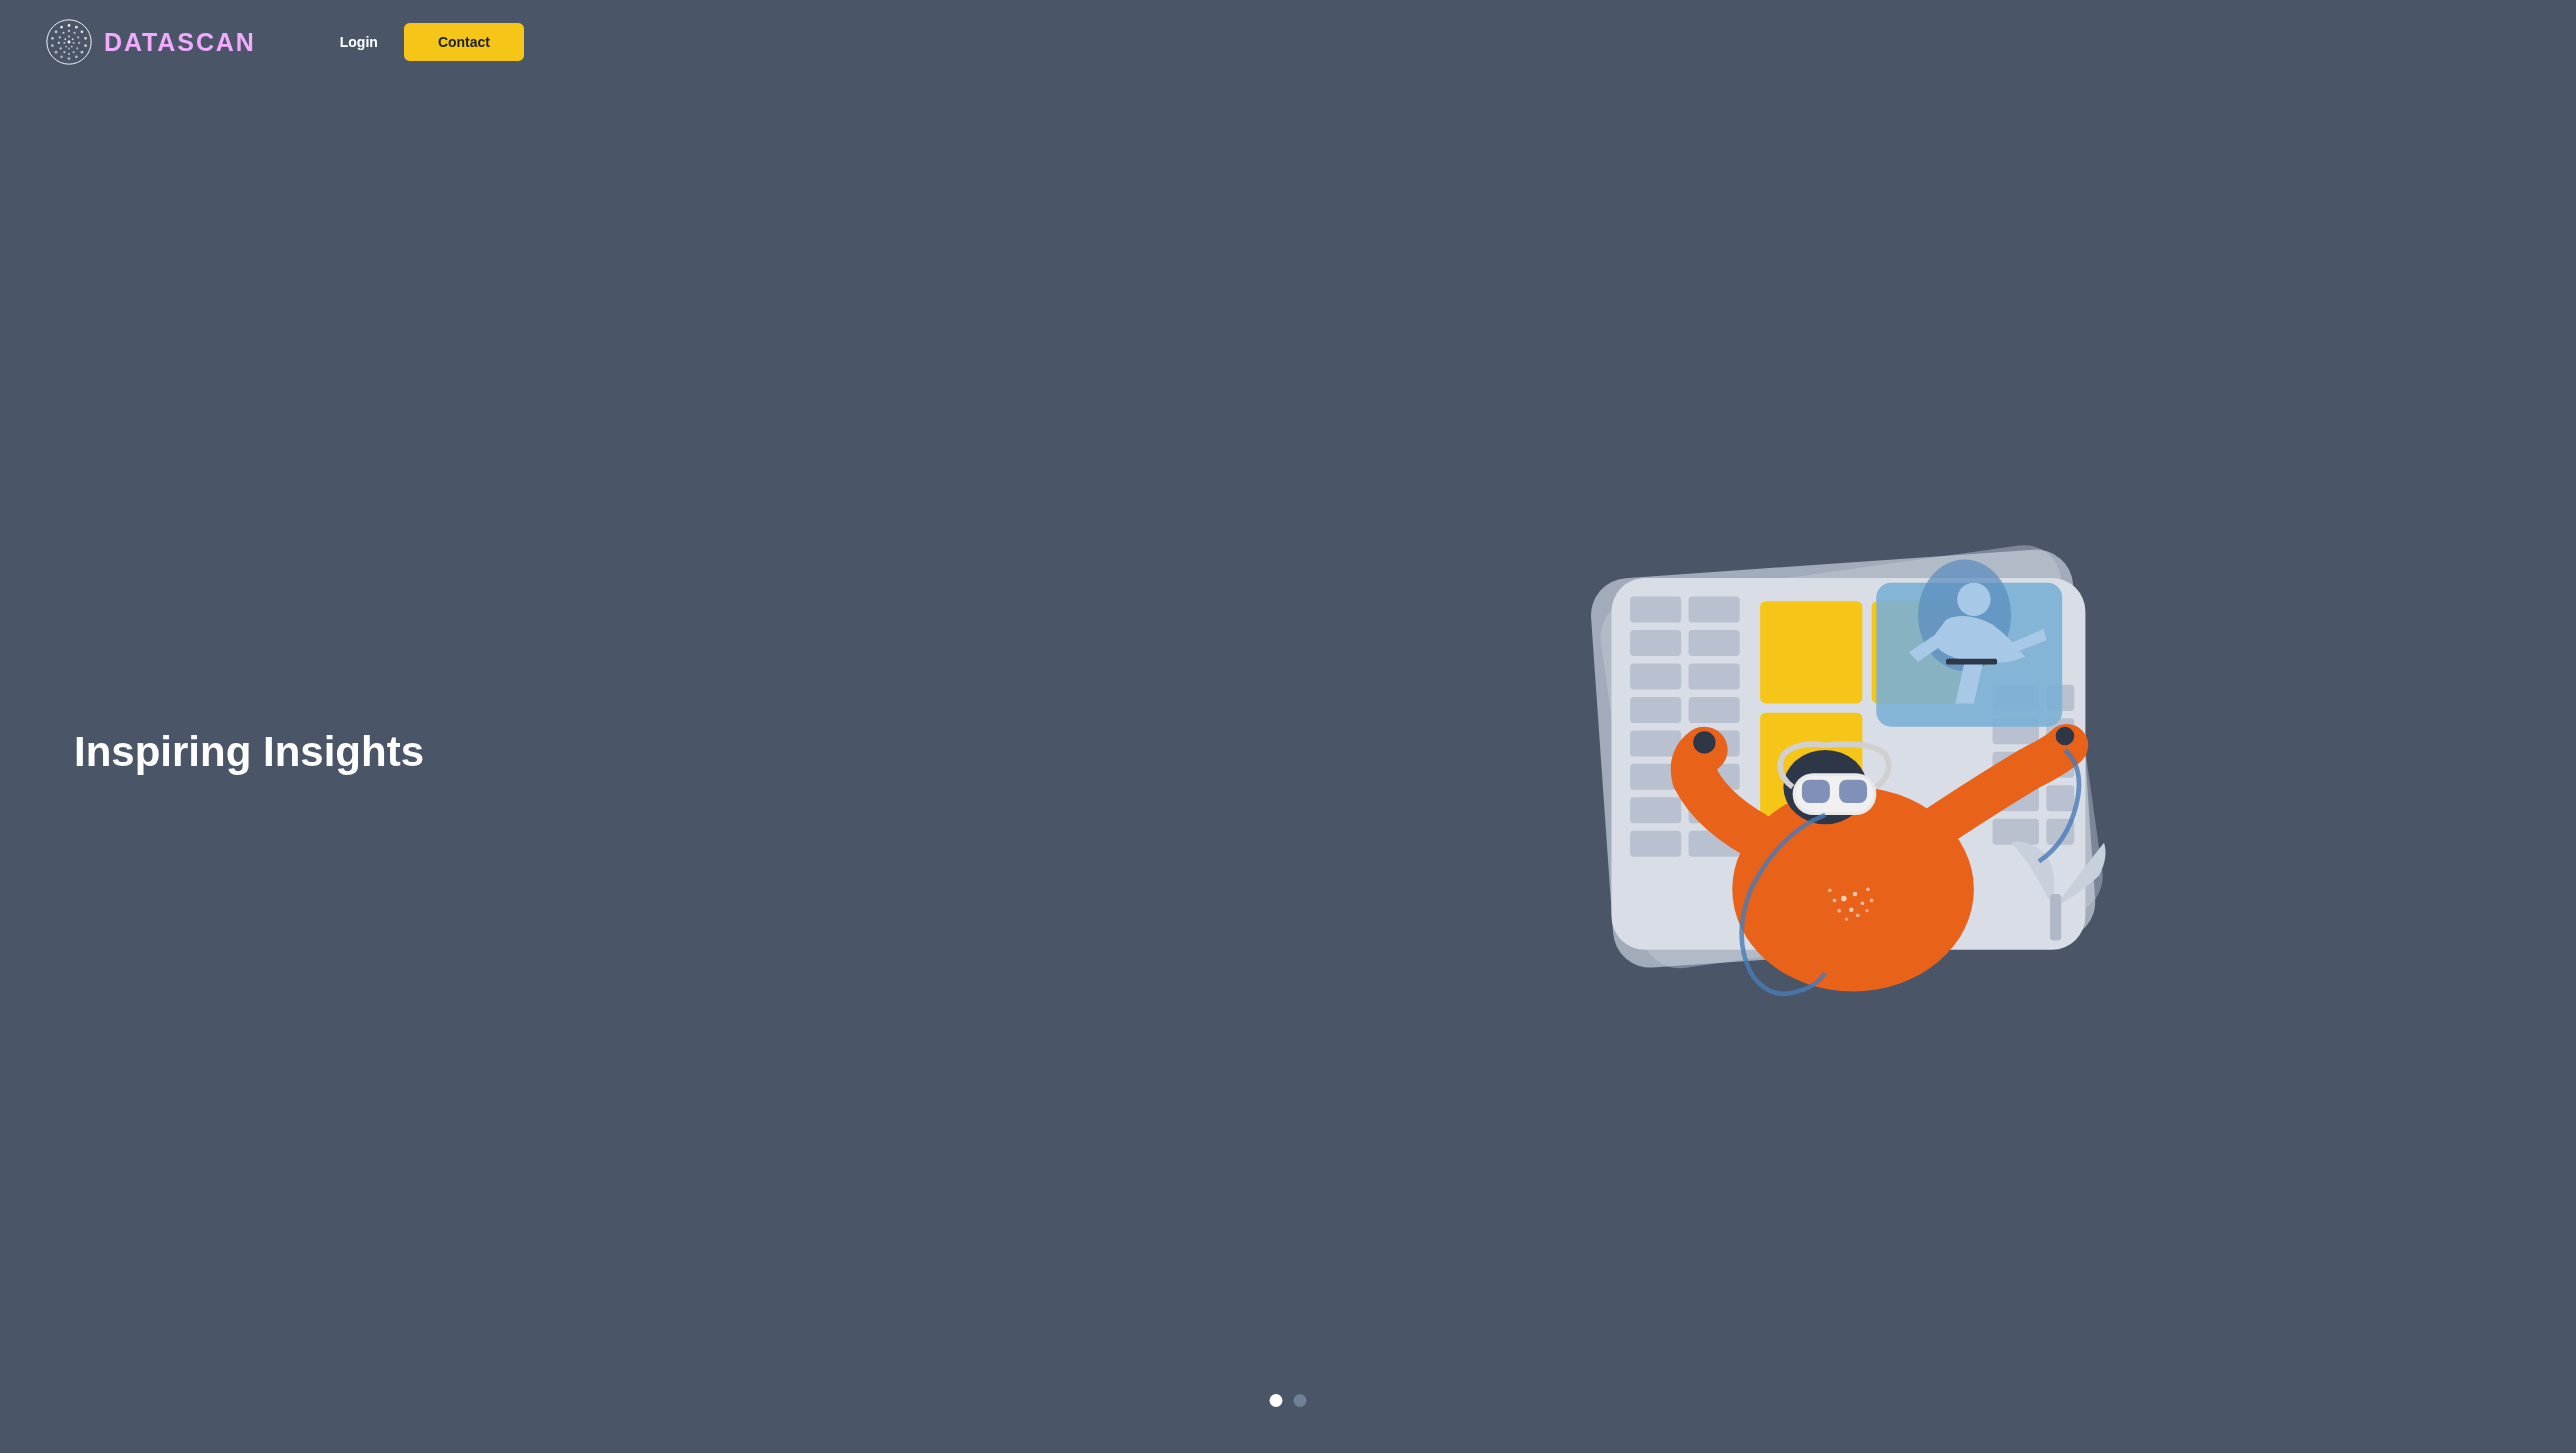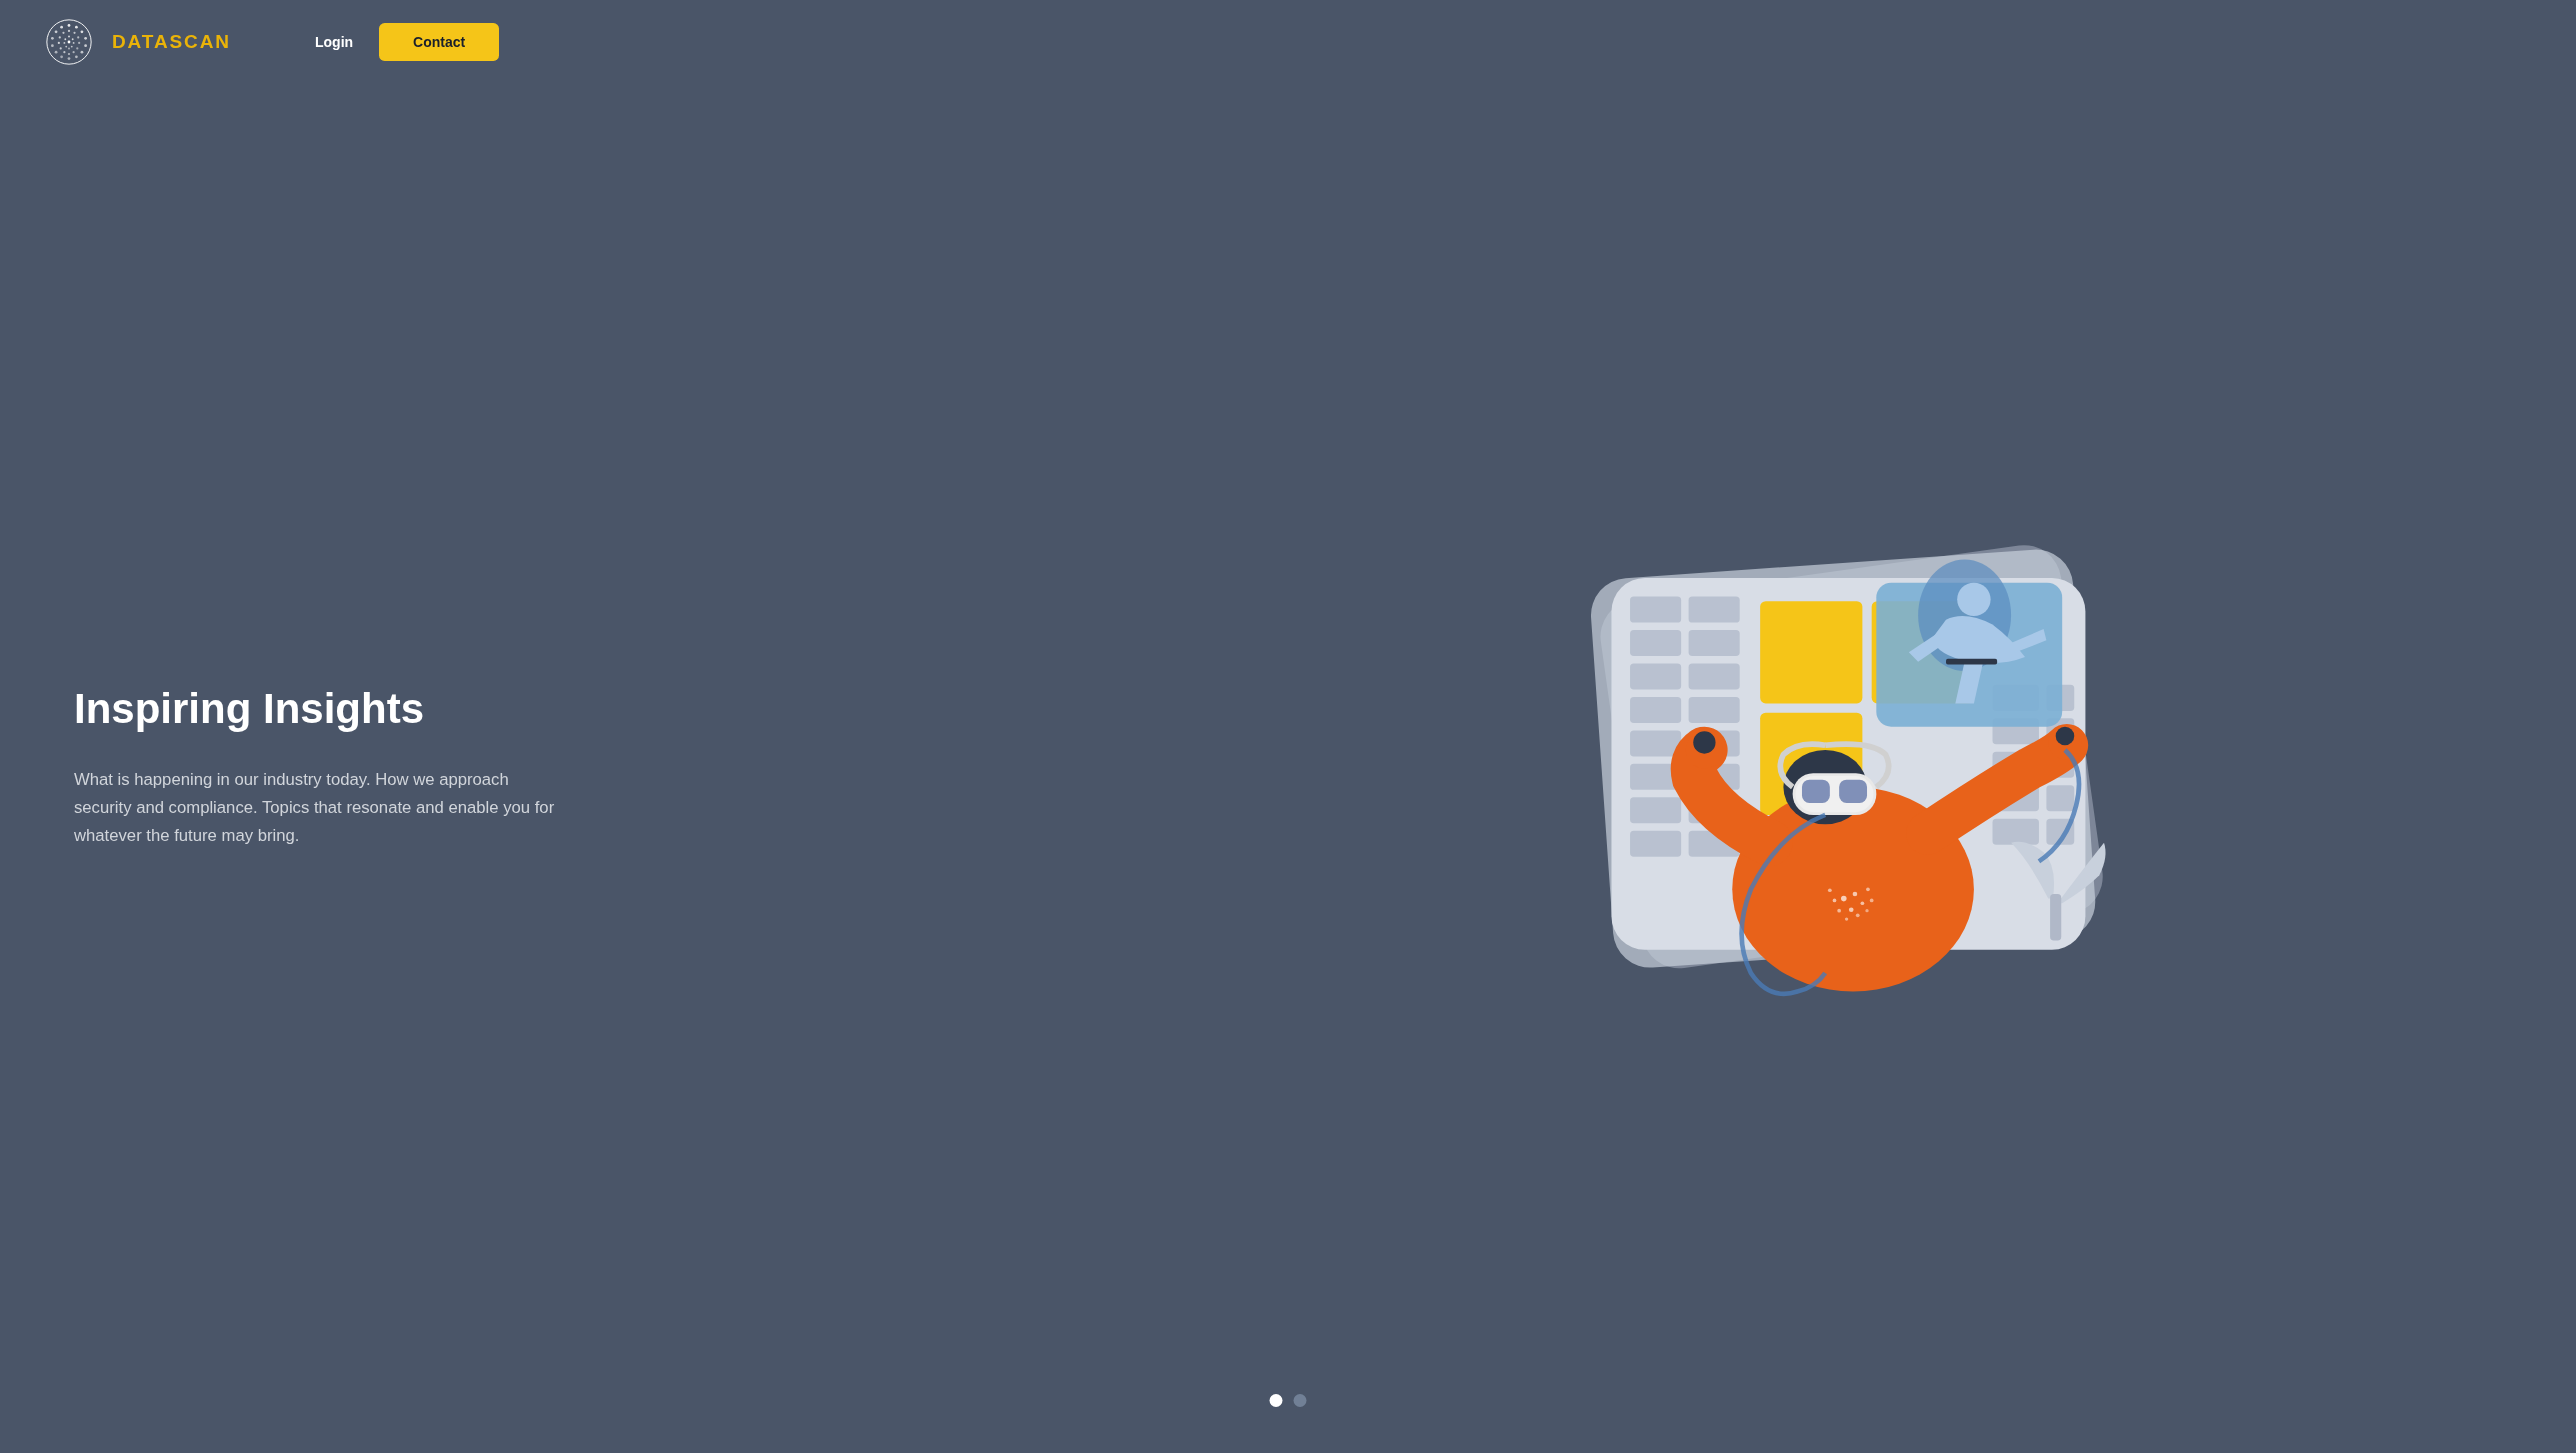--- a/index.html
+++ b/index.html
@@ -28,25 +28,24 @@
       gap: 11px;
       margin-right: 56px;
     }
 
     .logo-icon {
       width: 48px;
       height: 48px;
     }
 
     .logo-text {
-      font-size: 19px;
+      font-size: 25px;
       font-weight: 700;
-      color: #eab308;
+      color: #f0abfc;
       letter-spacing: 1.9px;
-      margin-left: 8px;
     }
 
     .nav-links {
       display: flex;
       align-items: center;
       gap: 37px;
       flex: 1;
     }
 
     .nav-link {
@@ -218,21 +217,20 @@
 
   <div class="nav-right">
     <button class="login-btn">Login</button>
     <button class="contact-btn">Contact</button>
   </div>
 </nav>
 
 <section class="hero">
   <div class="hero-text">
     <h1 class="hero-title">Inspiring Insights</h1>
-    <p class="hero-subtitle">What is happening in our industry today. How we approach security and compliance. Topics that resonate and enable you for whatever the future may bring.</p>
   </div>
 
   <div class="hero-illustration">
     <div class="illustration-container">
       <svg width="651" height="539" viewBox="0 0 700 580" fill="none" xmlns="http://www.w3.org/2000/svg">
 
         <g transform="rotate(-8, 350, 290)">
           <rect x="120" y="80" width="500" height="400" rx="40" fill="#b0b8c8" opacity="0.5"></rect>
         </g>
 

